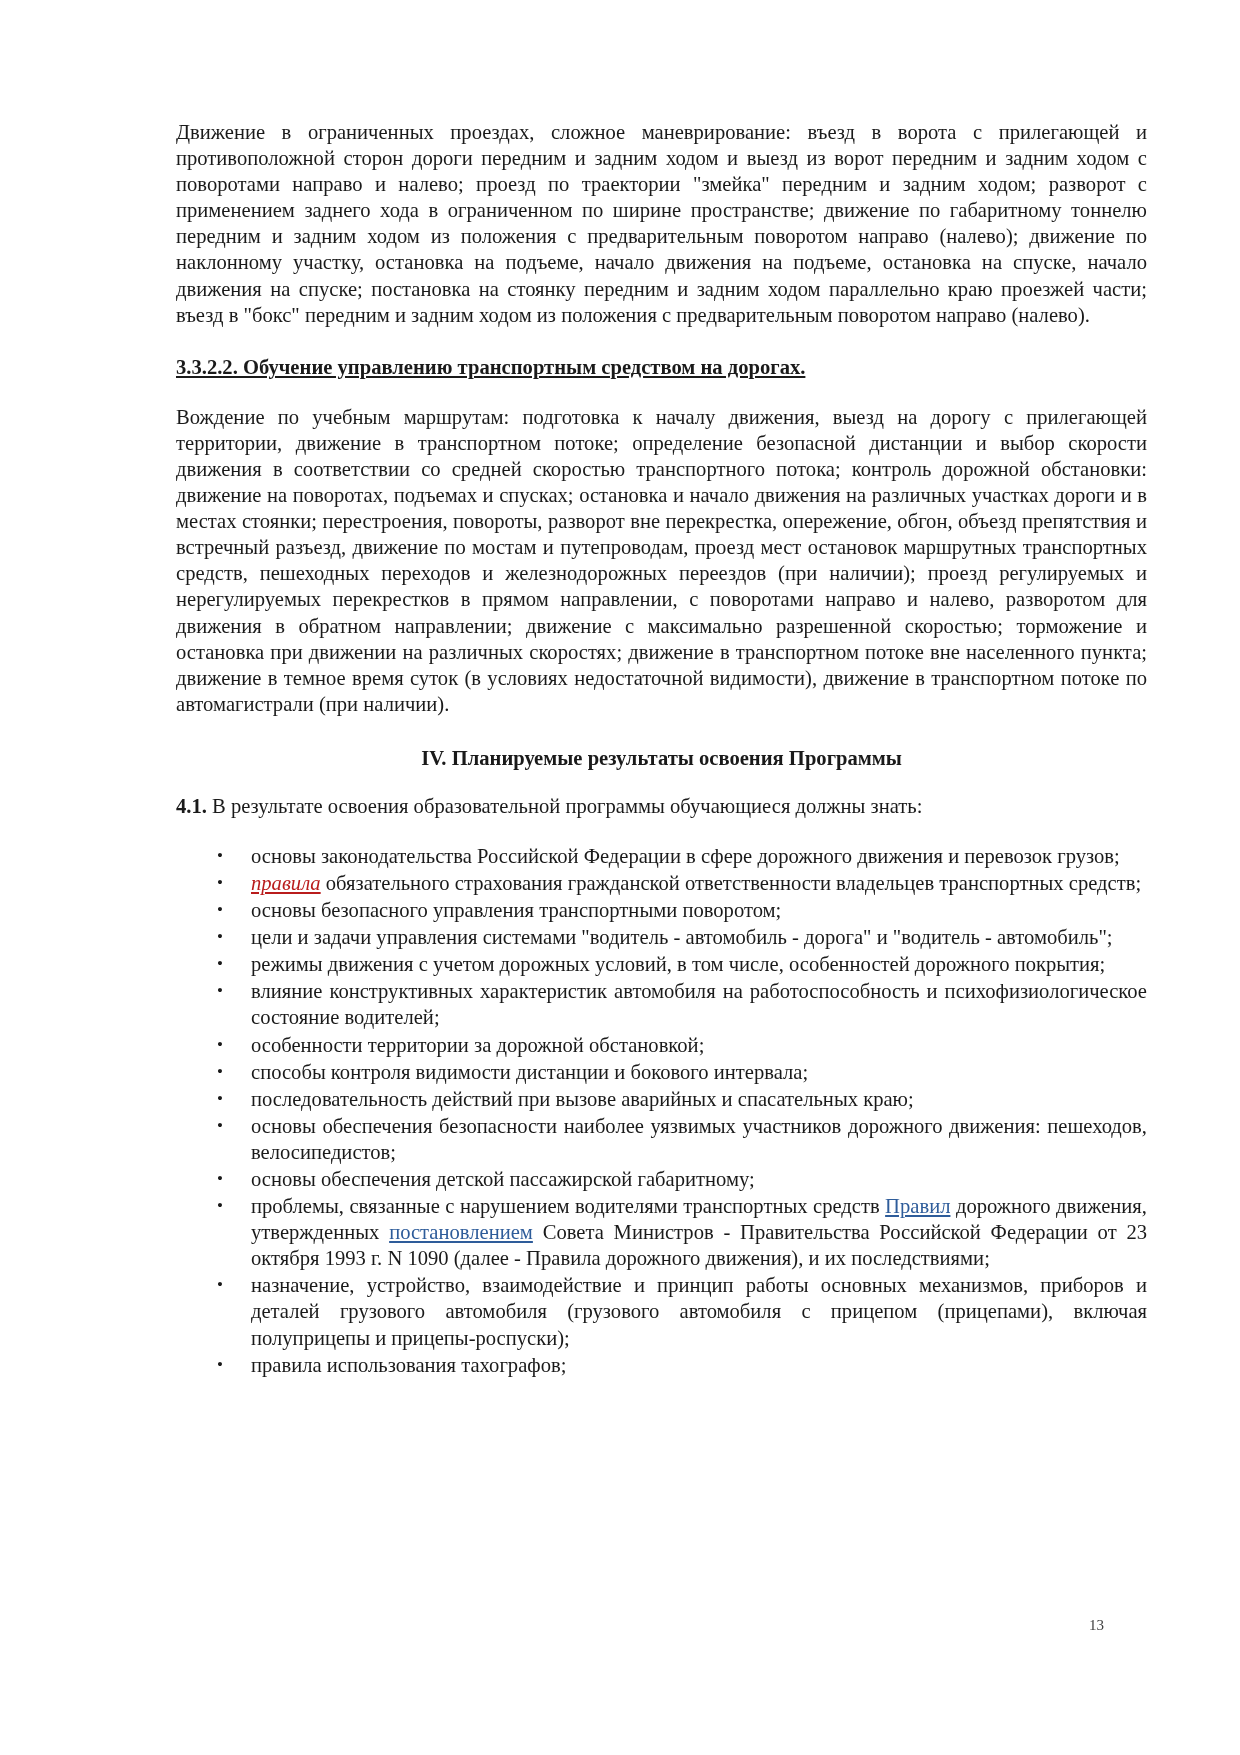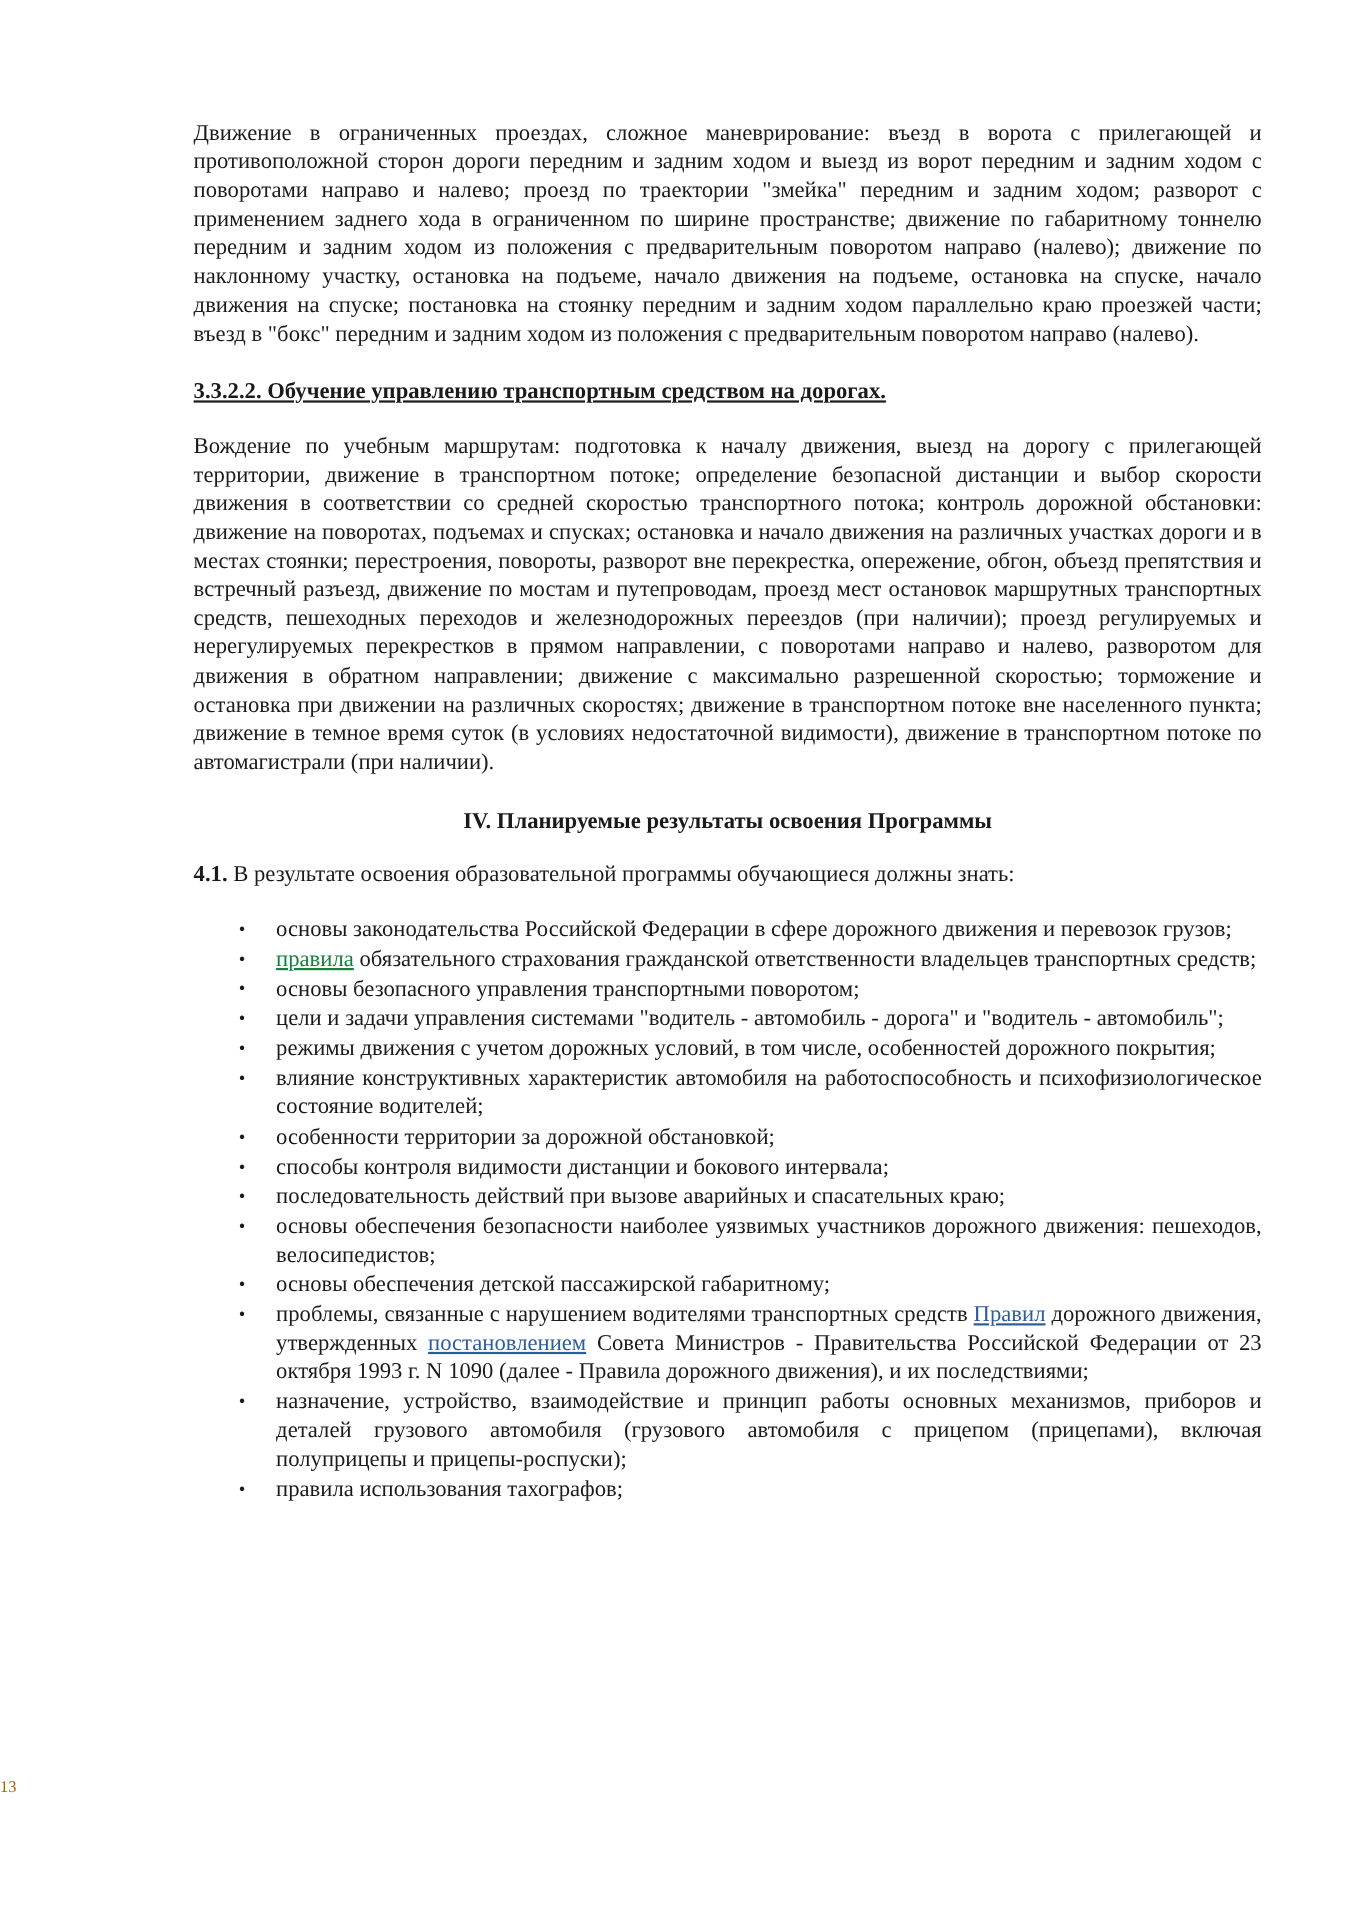--- a/index.html
+++ b/index.html
@@ -1,49 +1,49 @@
 <!DOCTYPE html>
 <html><head>
 <meta charset="utf-8">
 <style>
   html, body { margin: 0; padding: 0; background: #ffffff; }
   body { width: 1240px; height: 1755px; position: relative; overflow: hidden;
          font-family: "Liberation Serif", "DejaVu Serif", serif; color: #1a1a1a; }
-  .page { position: absolute; left: 176px; top: 108px; width: 971px; }
+  .page { position: absolute; left: 176px; top: 119px; width: 971px; }
   .p { font-size: 20.6px; line-height: 26.1px; text-align: justify; margin: 0; }
   .p-last { text-align-last: left; }
   .h-sub { font-size: 20.6px; line-height: 26px; font-weight: bold; margin: 26px 0 24px 0; text-decoration: underline; }
   .h-sec { font-size: 20.6px; line-height: 26px; font-weight: bold; text-align: center; margin: 28px 0 22px 0; }
   .intro { font-size: 20.6px; line-height: 26px; margin: 0 0 24px 0; }
   .intro b { font-weight: bold; }
   ul.bul { list-style: none; margin: 0; padding: 0; }
   ul.bul li { position: relative; padding-left: 75px; font-size: 20.6px; line-height: 26.1px;
               text-align: justify; margin: 0 0 1px 0; }
   ul.bul li .dot { position: absolute; left: 41px; top: 0; font-size: 17px; }
   a.lnk { color: #2e5c9a; text-decoration: underline; }
-  .pagenum { position: absolute; top: 1617px; left: 0; width: 1104px; text-align: left;
-             font-size: 15px; color: #a16207; }
+  .pagenum { position: absolute; top: 1617px; left: 0; width: 1104px; text-align: right;
+             font-size: 15px; color: #404040; }
 </style>
 </head>
 <body style="color: rgb(26, 26, 26);">
 
 <div class="page">
   <p class="p p-last">Движение в ограниченных проездах, сложное маневрирование: въезд в ворота с прилегающей и противоположной сторон дороги передним и задним ходом и выезд из ворот передним и задним ходом с поворотами направо и налево; проезд по траектории "змейка" передним и задним ходом; разворот с применением заднего хода в ограниченном по ширине пространстве; движение по габаритному тоннелю передним и задним ходом из положения с предварительным поворотом направо (налево); движение по наклонному участку, остановка на подъеме, начало движения на подъеме, остановка на спуске, начало движения на спуске; постановка на стоянку передним и задним ходом параллельно краю проезжей части; въезд в "бокс" передним и задним ходом из положения с предварительным поворотом направо (налево).</p>
 
   <div class="h-sub">3.3.2.2. Обучение управлению транспортным средством на дорогах.</div>
 
   <p class="p p-last">Вождение по учебным маршрутам: подготовка к началу движения, выезд на дорогу с прилегающей территории, движение в транспортном потоке; определение безопасной дистанции и выбор скорости движения в соответствии со средней скоростью транспортного потока; контроль дорожной обстановки: движение на поворотах, подъемах и спусках; остановка и начало движения на различных участках дороги и в местах стоянки; перестроения, повороты, разворот вне перекрестка, опережение, обгон, объезд препятствия и встречный разъезд, движение по мостам и путепроводам, проезд мест остановок маршрутных транспортных средств, пешеходных переходов и железнодорожных переездов (при наличии); проезд регулируемых и нерегулируемых перекрестков в прямом направлении, с поворотами направо и налево, разворотом для движения в обратном направлении; движение с максимально разрешенной скоростью; торможение и остановка при движении на различных скоростях; движение в транспортном потоке вне населенного пункта; движение в темное время суток (в условиях недостаточной видимости), движение в транспортном потоке по автомагистрали (при наличии).</p>
 
   <div class="h-sec">IV. Планируемые результаты освоения Программы</div>
 
   <div class="intro"><b>4.1.</b><span> В результате освоения образовательной программы обучающиеся должны знать:</span></div>
 
   <ul class="bul">
     <li><span class="dot">•</span><span>основы законодательства Российской Федерации в сфере дорожного движения и перевозок грузов;</span></li>
-    <li><span class="dot">•</span><a class="lnk" style="color: #15803d;">правила</a><span> обязательного страхования гражданской ответственности владельцев транспортных средств;</span></li>
+    <li><span class="dot">•</span><a class="lnk" style="color: #b91c1c; font-style: italic;">правила</a><span> обязательного страхования гражданской ответственности владельцев транспортных средств;</span></li>
     <li><span class="dot">•</span><span>основы безопасного управления транспортными поворотом;</span></li>
     <li><span class="dot">•</span><span>цели и задачи управления системами "водитель - автомобиль - дорога" и "водитель - автомобиль";</span></li>
     <li><span class="dot">•</span><span>режимы движения с учетом дорожных условий, в том числе, особенностей дорожного покрытия;</span></li>
     <li><span class="dot">•</span><span>влияние конструктивных характеристик автомобиля на работоспособность и психофизиологическое состояние водителей;</span></li>
     <li><span class="dot">•</span><span>особенности территории за дорожной обстановкой;</span></li>
     <li><span class="dot">•</span><span>способы контроля видимости дистанции и бокового интервала;</span></li>
     <li><span class="dot">•</span><span>последовательность действий при вызове аварийных и спасательных краю;</span></li>
     <li><span class="dot">•</span><span>основы обеспечения безопасности наиболее уязвимых участников дорожного движения: пешеходов, велосипедистов;</span></li>
     <li><span class="dot">•</span><span>основы обеспечения детской пассажирской габаритному;</span></li>
     <li><span class="dot">•</span><span>проблемы, связанные с нарушением водителями транспортных средств </span><a class="lnk" style="color: rgb(46, 92, 154);">Правил</a><span> дорожного движения, утвержденных </span><a class="lnk" style="color: rgb(46, 92, 154);">постановлением</a><span> Совета Министров - Правительства Российской Федерации от 23 октября 1993 г. N 1090 (далее - Правила дорожного движения), и их последствиями;</span></li>

